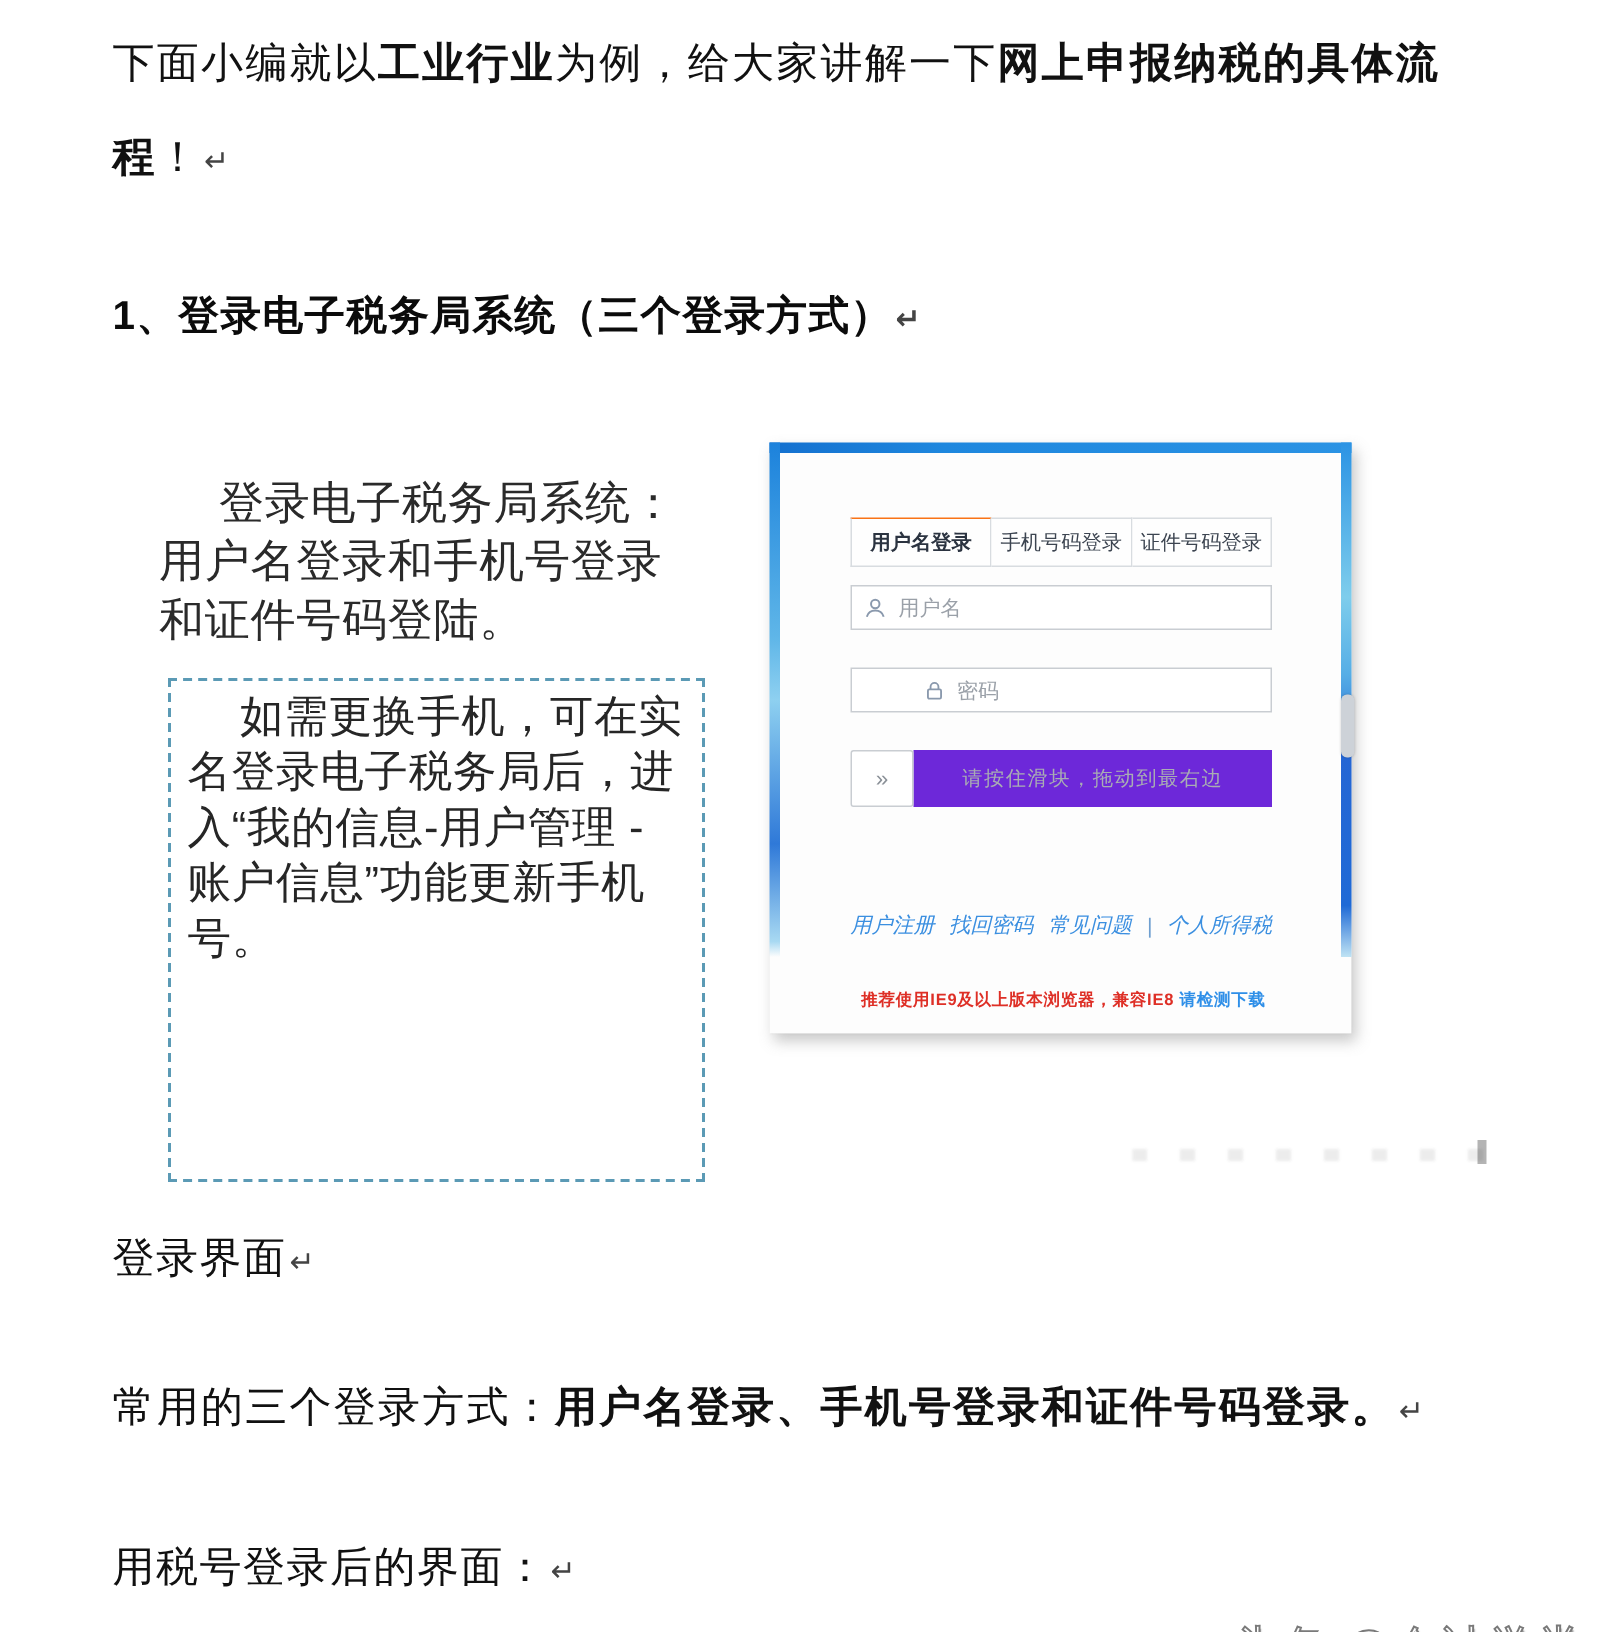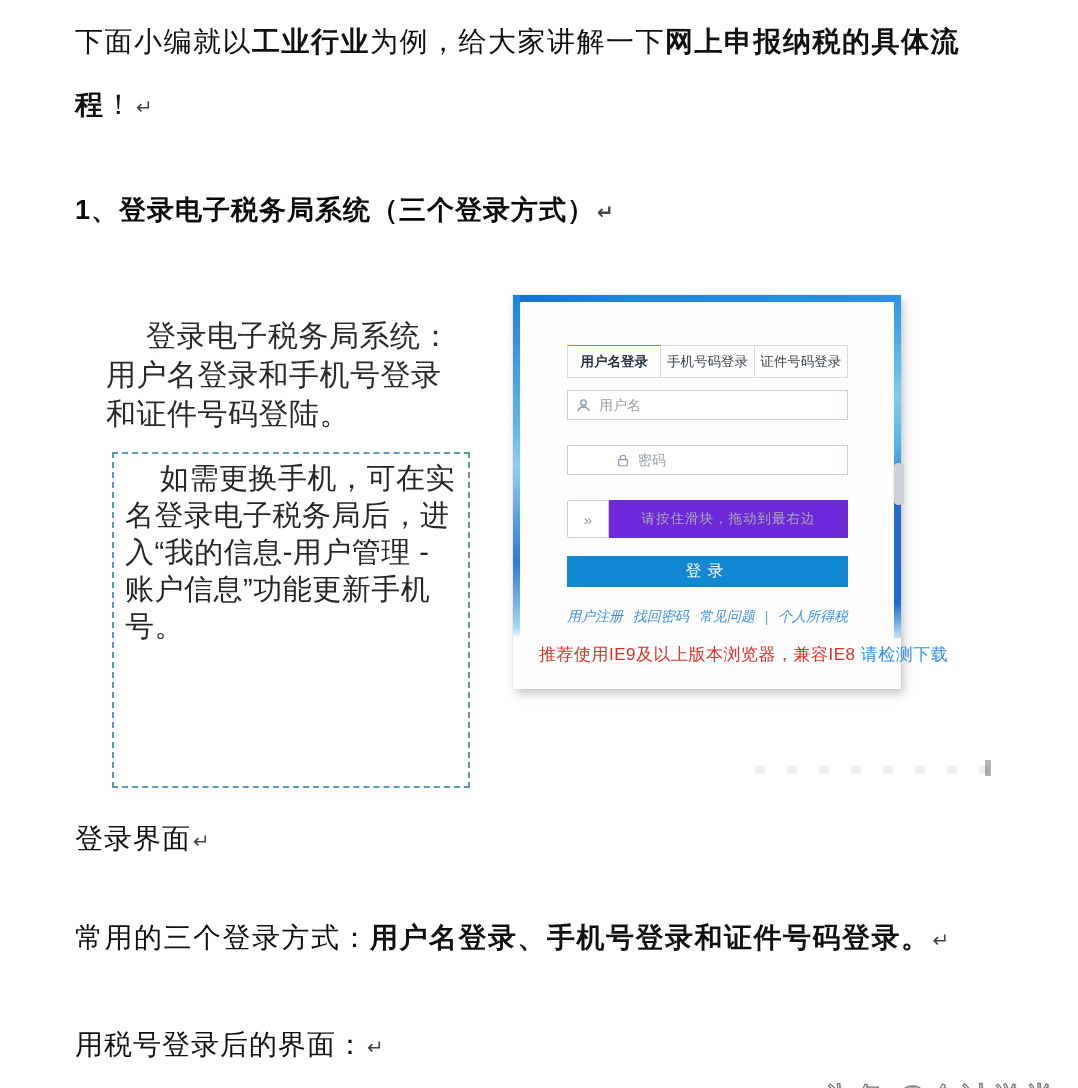--- a/index.html
+++ b/index.html
@@ -75,22 +75,22 @@
 
   .login-btn { position:absolute; left:0; top:261px; width:100%; height:31px;
     background:#1287d2; color:#fff; border:none; font-size:16px; letter-spacing:6px;
     font-family:inherit; cursor:pointer; }
 
   .links-row { position:absolute; left:0; top:313px; width:100%; display:flex;
     align-items:center; justify-content:space-between; font-size:14px; color:#3b8fe0; white-space:nowrap;font-style:italic; }
   .links-row a { color:#3b8fe0; text-decoration:none; }
   .links-divider { color:#6f9fd0; }
 
-  .notice { position:absolute; left:-28px; top:348px; width:340px; text-align:center;
-    font-size:17px; font-weight:400; letter-spacing:.5px; white-space:nowrap; }
+  .notice { position:absolute; left:-28px; top:364px; width:340px; text-align:center;
+    font-size:11px; font-weight:700; letter-spacing:.5px; white-space:nowrap; }
   .notice-red { color:#de2f26; }
   .notice-link { color:#2f8fe8; }
 </style>
 </head>
 <body>
 
 <div class="abs doc-para" id="para1"><span>下面小编就以</span><span class="bold">工业行业</span><span>为例，给大家讲解一下</span><span class="bold">网上申报纳税的具体流程</span><span>！</span><span class="pmark">↵</span></div>
 
 <div class="abs" id="heading1"><span>1、登录电子税务局系统（三个登录方式）</span><span class="pmark">↵</span></div>
 
@@ -131,21 +131,20 @@
 
     <div class="slider">
       <div class="slider-handle">
           <span>»</span>
         </div>
       <div class="slider-track">
           <span>请按住滑块，拖动到最右边</span>
         </div>
     </div>
 
-    <button class="login-btn">登录</button>
 
     <div class="links-row">
       <a href="#">用户注册</a>
       <a href="#">找回密码</a>
       <a href="#">常见问题</a>
       <span class="links-divider">|</span>
       <a href="#">个人所得税</a>
     </div>
 
     <div class="notice">

